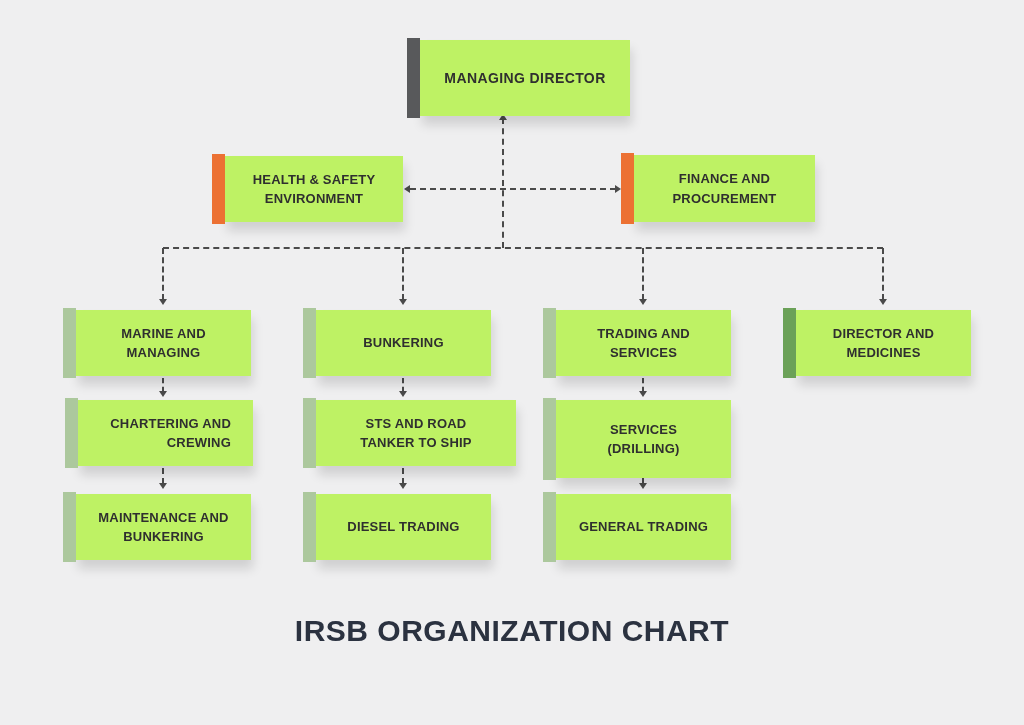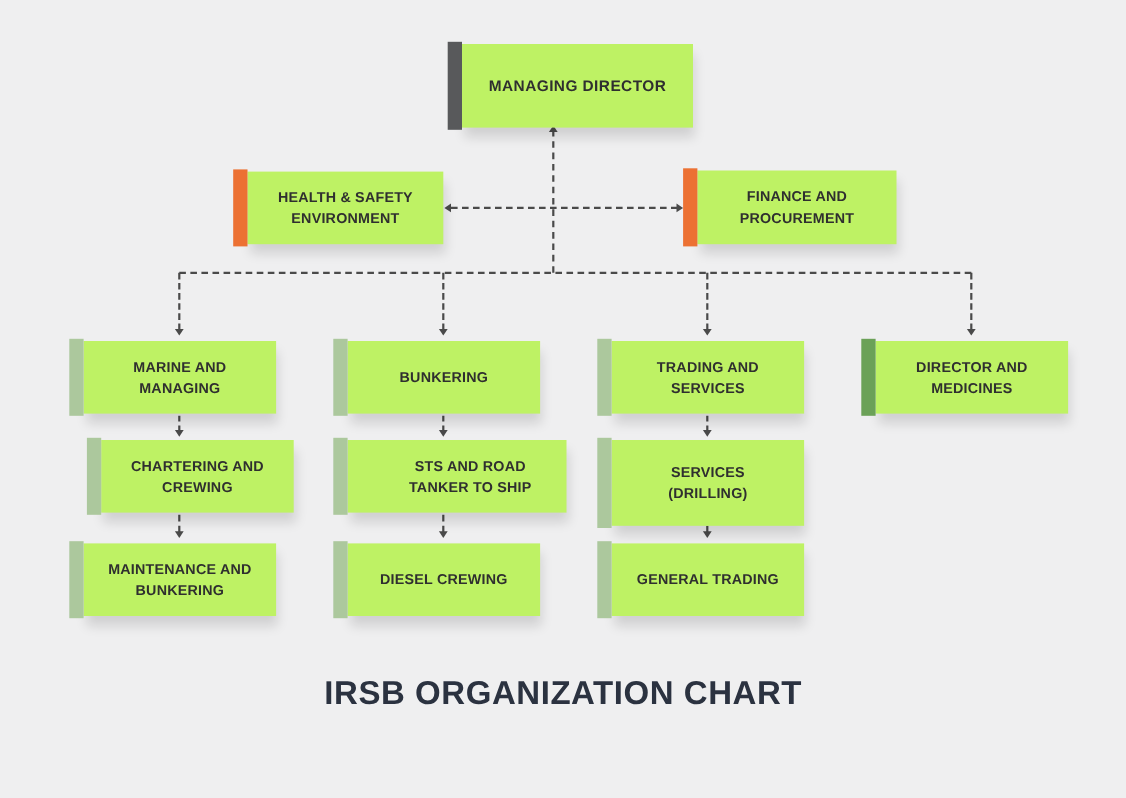--- a/index.html
+++ b/index.html
@@ -121,40 +121,40 @@
   </div>
   <div class="node lvl3" style="left:556px;top:310px;width:175px;height:66px;">
     <span class="bar bar-green-light"></span>
     <span class="label">TRADING AND SERVICES</span>
   </div>
   <div class="node lvl3" style="left:796px;top:310px;width:175px;height:66px;">
     <span class="bar bar-green-dark"></span>
     <span class="label">DIRECTOR AND MEDICINES</span>
   </div>
 
-  <div class="node lvl4" style="left:92px;top:400px;width:175px;height:66px;">
+  <div class="node lvl4" style="left:78px;top:400px;width:175px;height:66px;text-align:right;">
     <span class="bar bar-green-light"></span>
     <span class="label">CHARTERING AND CREWING</span>
   </div>
-  <div class="node lvl4" style="left:316px;top:400px;width:175px;height:66px;padding-left:24px;">
+  <div class="node lvl4" style="left:316px;top:400px;width:200px;height:66px;">
     <span class="bar bar-green-light"></span>
     <span class="label">STS AND ROAD TANKER TO SHIP</span>
   </div>
   <div class="node lvl4" style="left:556px;top:400px;width:175px;height:78px;">
     <span class="bar bar-green-light"></span>
     <span class="label">SERVICES (DRILLING)</span>
   </div>
 
   <div class="node lvl5" style="left:76px;top:494px;width:175px;height:66px;">
     <span class="bar bar-green-light"></span>
     <span class="label">MAINTENANCE AND BUNKERING</span>
   </div>
   <div class="node lvl5" style="left:316px;top:494px;width:175px;height:66px;">
     <span class="bar bar-green-light"></span>
-    <span class="label">DIESEL CREWING</span>
+    <span class="label">DIESEL TRADING</span>
   </div>
   <div class="node lvl5" style="left:556px;top:494px;width:175px;height:66px;">
     <span class="bar bar-green-light"></span>
     <span class="label">GENERAL TRADING</span>
   </div>
 
   <h1 class="chart-title">IRSB ORGANIZATION CHART</h1>
 
 </div>
 

